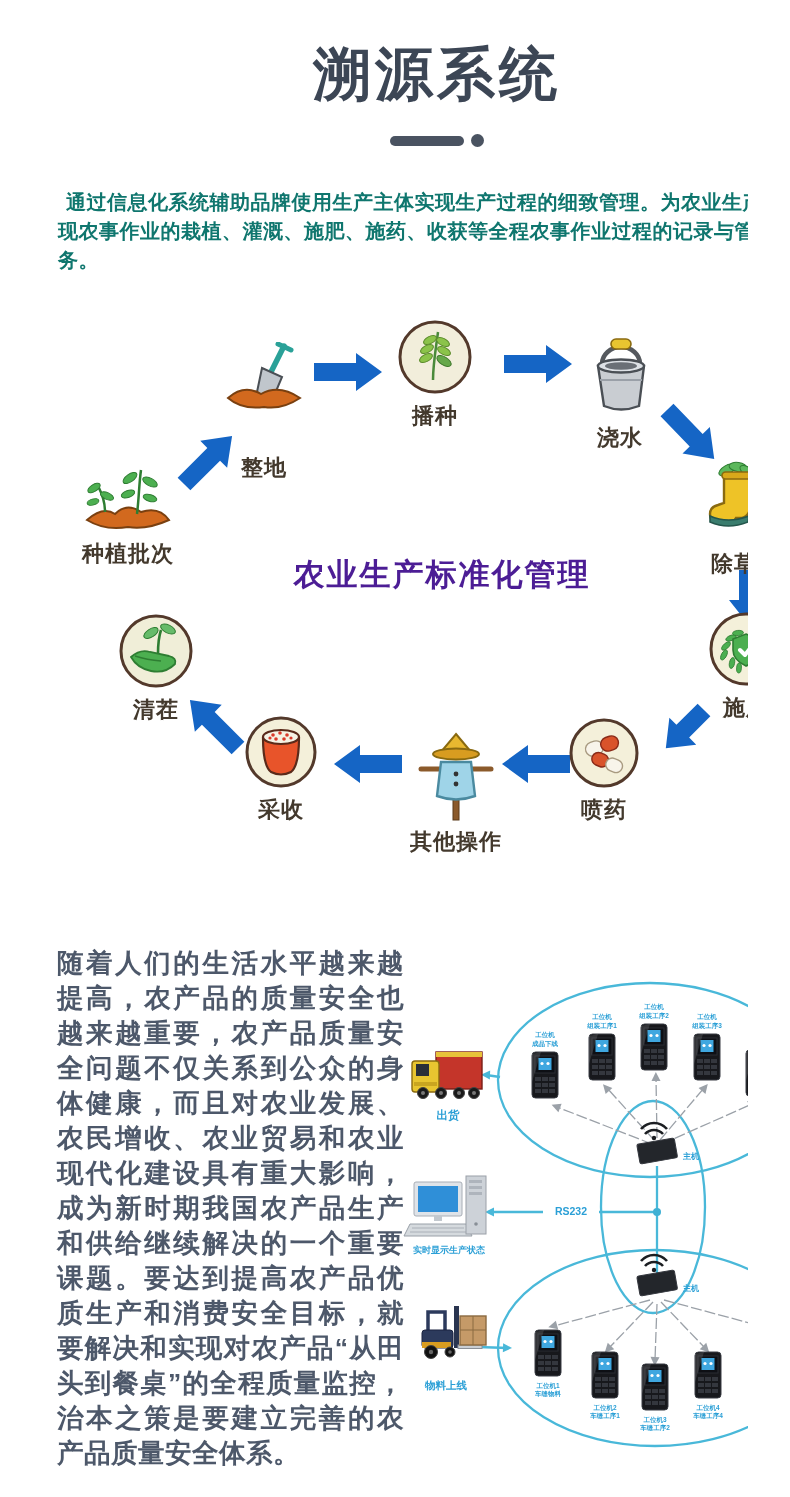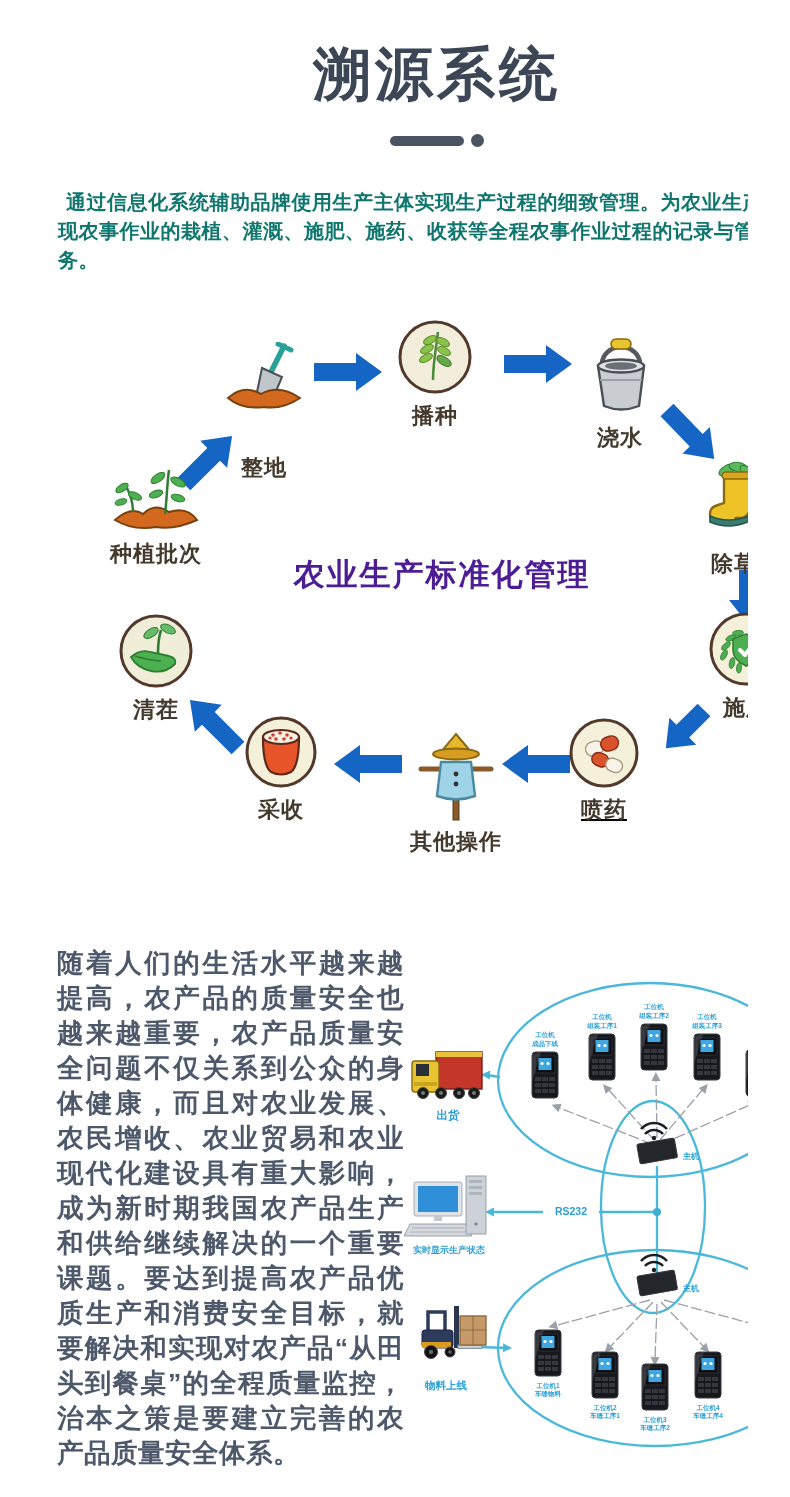--- a/index.html
+++ b/index.html
@@ -70,21 +70,21 @@
         <use href="#parrow-s" transform="translate(706,258) rotate(90)"></use>
         <use href="#parrow-s" transform="translate(662,398) rotate(135)"></use>
         <use href="#parrow" transform="translate(528,452) rotate(180)"></use>
         <use href="#parrow" transform="translate(360,452) rotate(180)"></use>
         <use href="#parrow" transform="translate(196,436) rotate(-135)"></use>
       </g>
     </svg>
 
     <div class="pcenter">农业生产标准化管理</div>
 
-    <div class="pstep" style="left:64px; top:146px; width:100px;">
+    <div class="pstep" style="left:36px; top:146px; width:100px;">
       <svg width="94" height="76" viewBox="0 0 94 76">
         <path d="M6,62 Q22,48 34,56 Q46,44 60,54 Q78,48 88,62 Q66,72 47,69 Q24,73 6,62 Z" fill="#d2691e" stroke="#7a4010" stroke-width="2"></path>
         <path d="M24,54 C24,44 22,38 18,30" fill="none" stroke="#2e7d32" stroke-width="2.5"></path>
         <ellipse cx="13" cy="30" rx="7" ry="3.4" fill="#4caf50" stroke="#2e7d32" transform="rotate(-32 13 30)"></ellipse>
         <ellipse cx="26" cy="38" rx="7" ry="3.4" fill="#4caf50" stroke="#2e7d32" transform="rotate(24 26 38)"></ellipse>
         <ellipse cx="12" cy="44" rx="6" ry="3" fill="#4caf50" stroke="#2e7d32" transform="rotate(-16 12 44)"></ellipse>
         <path d="M56,56 C58,40 58,26 60,12" fill="none" stroke="#2e7d32" stroke-width="2.5"></path>
         <ellipse cx="49" cy="20" rx="8" ry="3.8" fill="#4caf50" stroke="#2e7d32" transform="rotate(-35 49 20)"></ellipse>
         <ellipse cx="69" cy="24" rx="8" ry="3.8" fill="#4caf50" stroke="#2e7d32" transform="rotate(28 69 24)"></ellipse>
         <ellipse cx="47" cy="36" rx="7" ry="3.4" fill="#4caf50" stroke="#2e7d32" transform="rotate(-20 47 36)"></ellipse>
@@ -157,21 +157,21 @@
           <ellipse cx="53" cy="53" rx="5.5" ry="2.6" transform="rotate(78 53 53)"></ellipse>
           <ellipse cx="32" cy="58" rx="5" ry="2.4" transform="rotate(-86 32 58)"></ellipse>
           <ellipse cx="46" cy="58" rx="5" ry="2.4" transform="rotate(86 46 58)"></ellipse>
         </g>
         <path d="M39,24 L52,29 V40 Q52,50 39,56 Q26,50 26,40 V29 Z" fill="#4caf50" stroke="#2e7d32" stroke-width="1.6"></path>
         <path d="M33,40 L38,45 L47,33" fill="none" stroke="#ffffff" stroke-width="4" stroke-linecap="round" stroke-linejoin="round"></path>
       </svg>
       <span class="plabel">施肥</span>
     </div>
 
-    <div class="pstep" style="left:524px; top:404px; width:76px;text-decoration:underline;">
+    <div class="pstep" style="left:524px; top:404px; width:76px;">
       <svg width="74" height="74" viewBox="0 0 74 74">
         <circle cx="37" cy="37" r="33" fill="#f4f0da" stroke="#53392b" stroke-width="3"></circle>
         <g transform="rotate(-18 35 30)">
           <rect x="18" y="23" width="18" height="14" rx="7" fill="#f8f4ea" stroke="#a89a80" stroke-width="1.4"></rect>
           <rect x="34" y="23" width="18" height="14" rx="7" fill="#d9532b" stroke="#8a2a18" stroke-width="1.4"></rect>
         </g>
         <g transform="rotate(22 40 47)">
           <rect x="24" y="40" width="17" height="13" rx="6.5" fill="#d9532b" stroke="#8a2a18" stroke-width="1.4"></rect>
           <rect x="39" y="40" width="17" height="13" rx="6.5" fill="#f8f4ea" stroke="#a89a80" stroke-width="1.4"></rect>
         </g>

